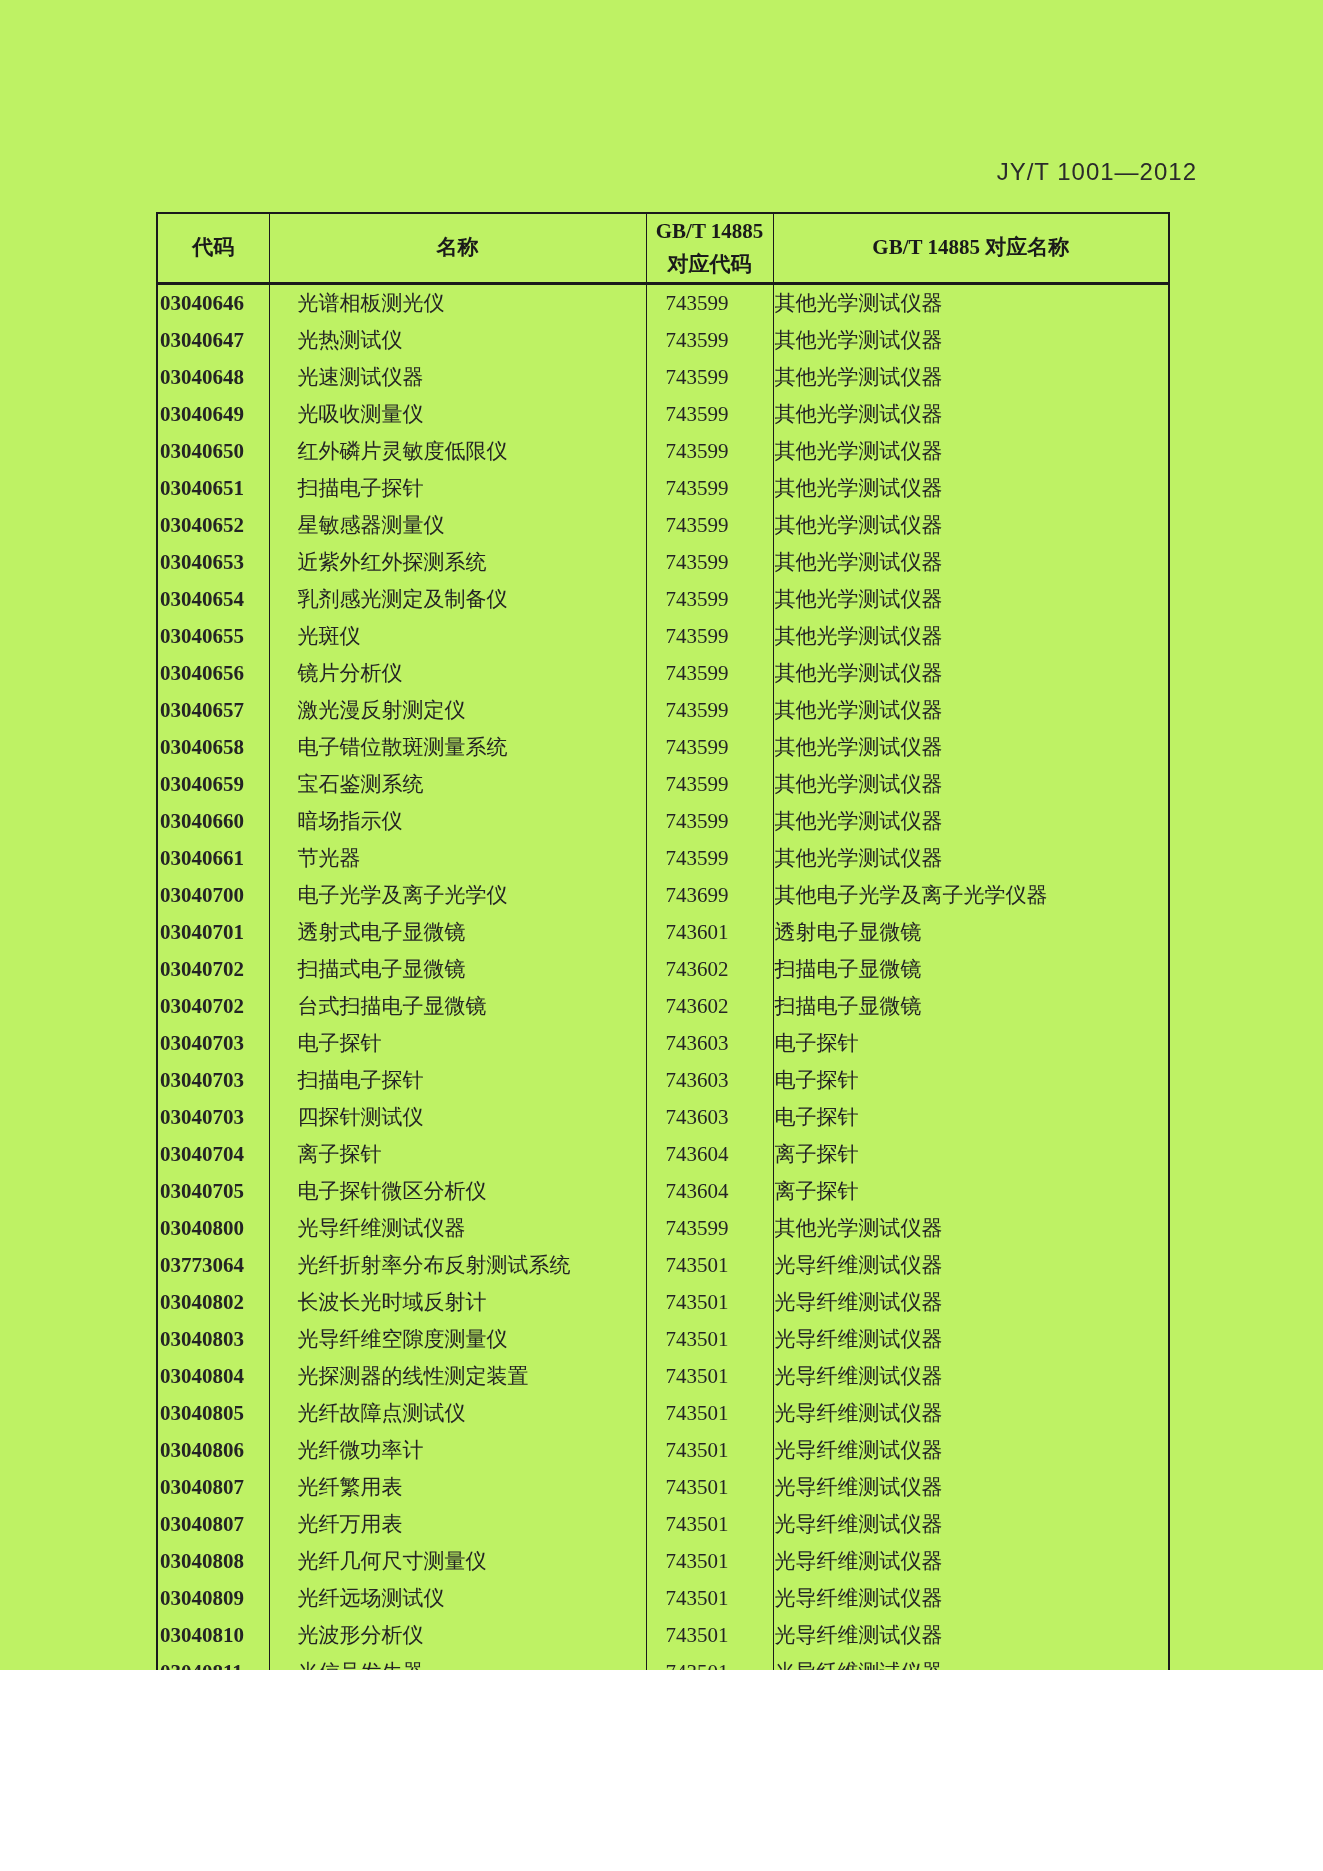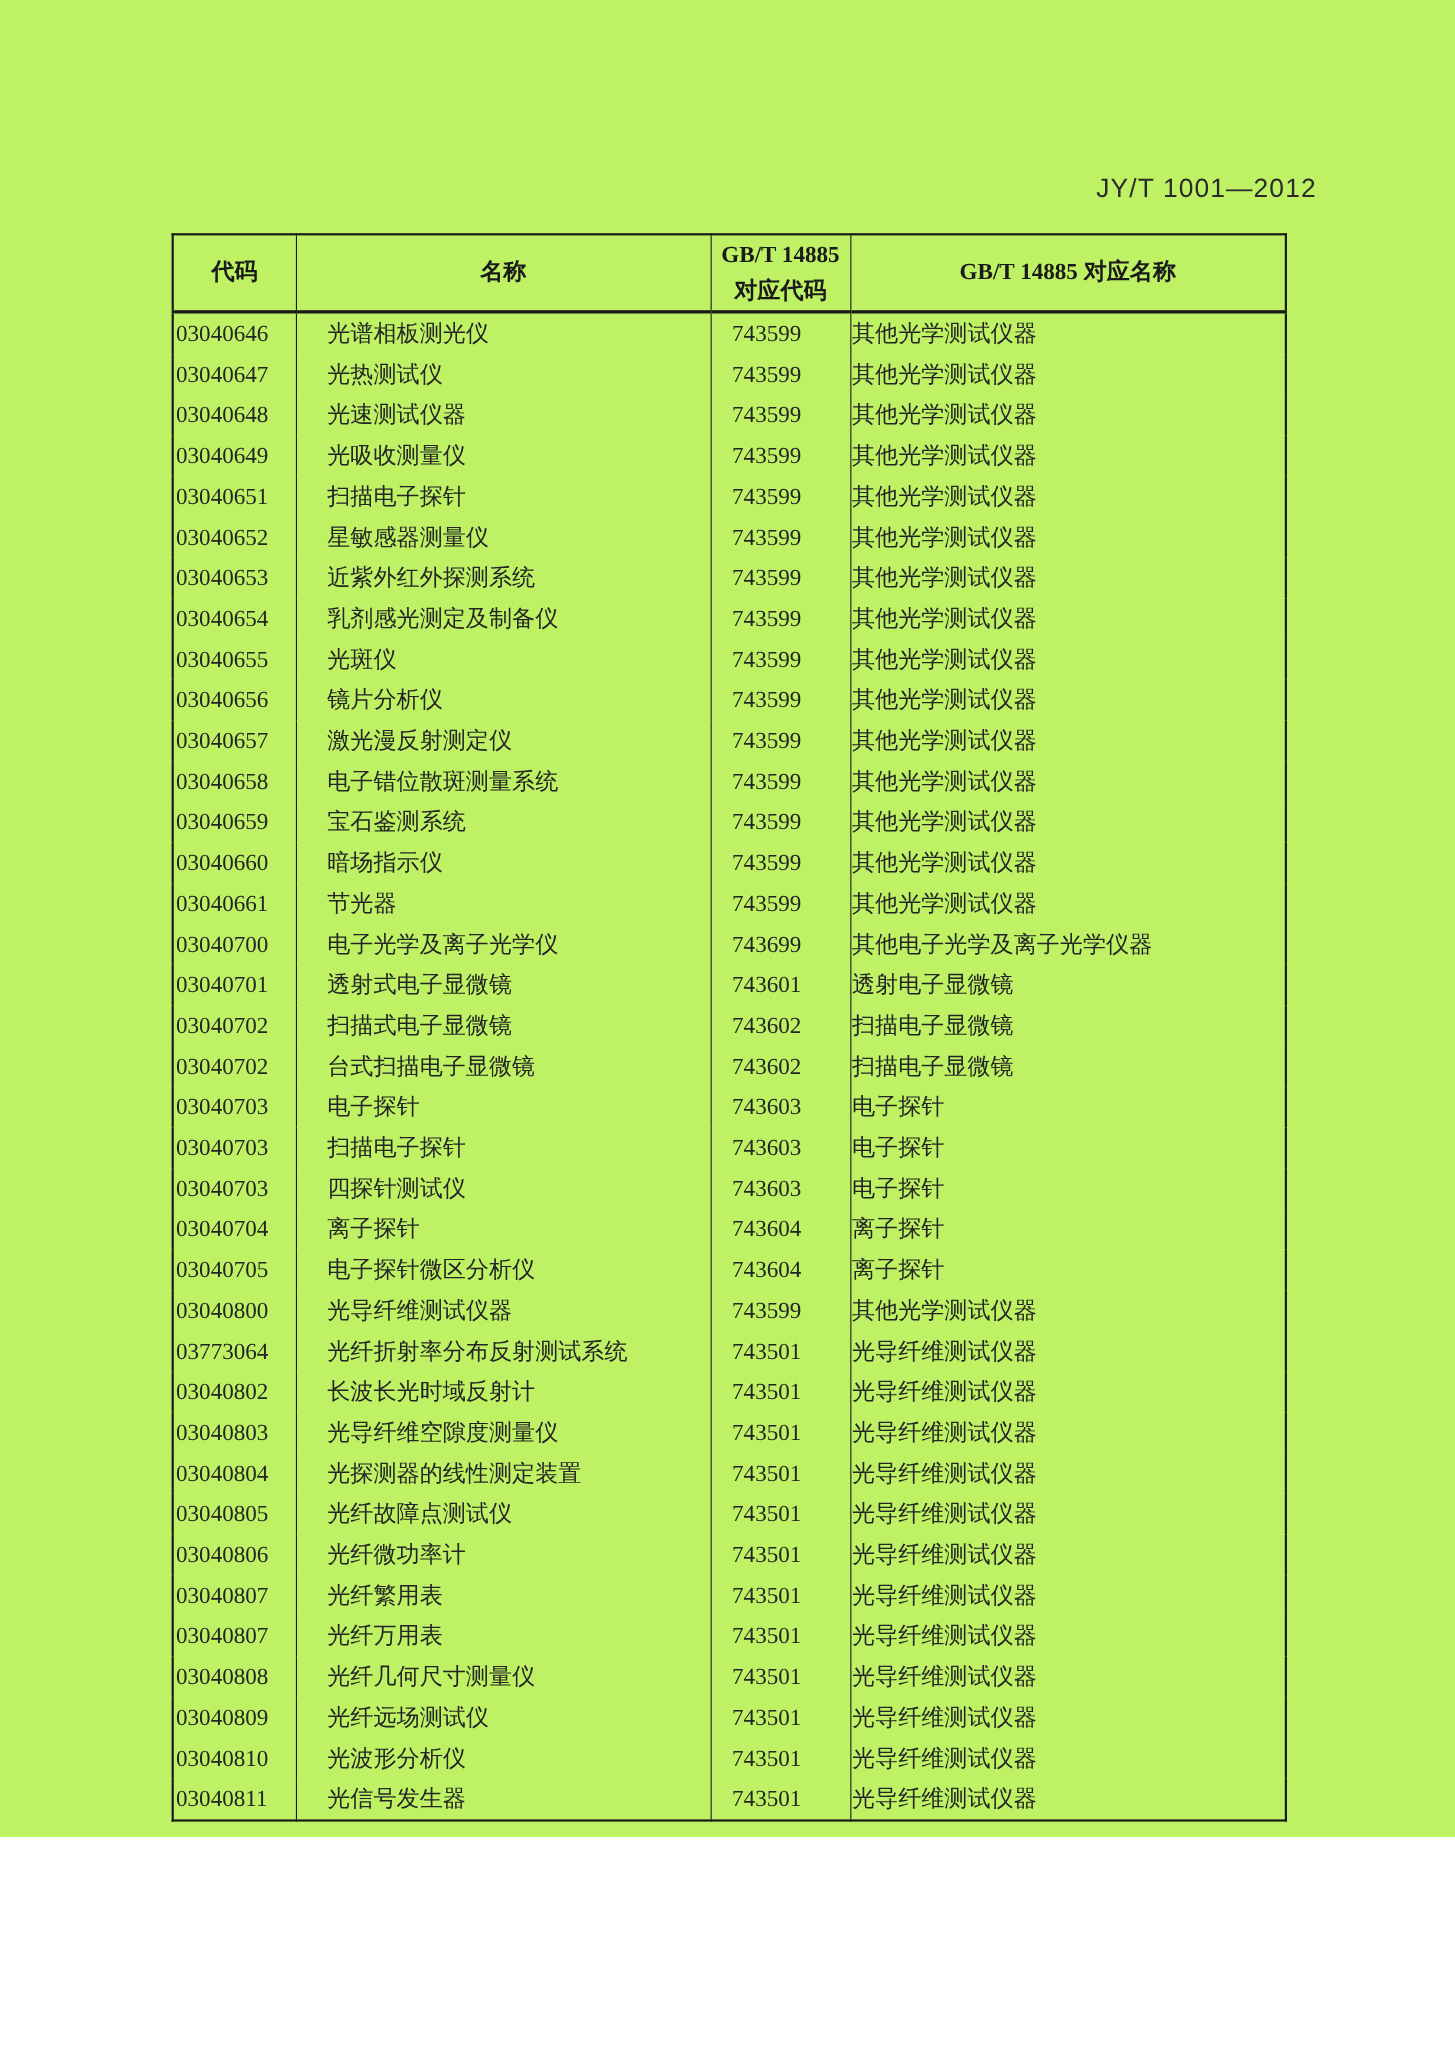--- a/index.html
+++ b/index.html
@@ -51,21 +51,21 @@
     height: 37px;
     font-size: 21px;
     line-height: 37px;
     white-space: nowrap;
     overflow: hidden;
     vertical-align: middle;
     border-left: 1.5px solid #1b1b1b;
     color: #242424;
   }
   tbody td:first-child { border-left: none; }
-  tbody td.col-code { padding-left: 2px; }
+  tbody td.col-code { padding-left: 2px; font-weight: bold; }
   tbody td.col-name { padding-left: 28px; }
   tbody td.col-gbt-code { padding-left: 19px; }
   tbody td.col-gbt-name { padding-left: 1px; margin-top: 27px; }
   .header-line { display: block; }
   .page-number {
     position: absolute;
     top: 1808px;
     left: 1138px;
     font-size: 26px;
     color: #2b2b2b;
@@ -115,20 +115,26 @@
       <td class="col-gbt-code">743599</td>
       <td class="col-gbt-name">其他光学测试仪器</td>
     </tr>
         <tr>
       <td class="col-code">03040649</td>
       <td class="col-name">光吸收测量仪</td>
       <td class="col-gbt-code">743599</td>
       <td class="col-gbt-name">其他光学测试仪器</td>
     </tr>
         <tr>
+      <td class="col-code">03040650</td>
+      <td class="col-name">红外磷片灵敏度低限仪</td>
+      <td class="col-gbt-code">743599</td>
+      <td class="col-gbt-name">其他光学测试仪器</td>
+    </tr>
+        <tr>
       <td class="col-code">03040651</td>
       <td class="col-name">扫描电子探针</td>
       <td class="col-gbt-code">743599</td>
       <td class="col-gbt-name">其他光学测试仪器</td>
     </tr>
         <tr>
       <td class="col-code">03040652</td>
       <td class="col-name">星敏感器测量仪</td>
       <td class="col-gbt-code">743599</td>
       <td class="col-gbt-name">其他光学测试仪器</td>

